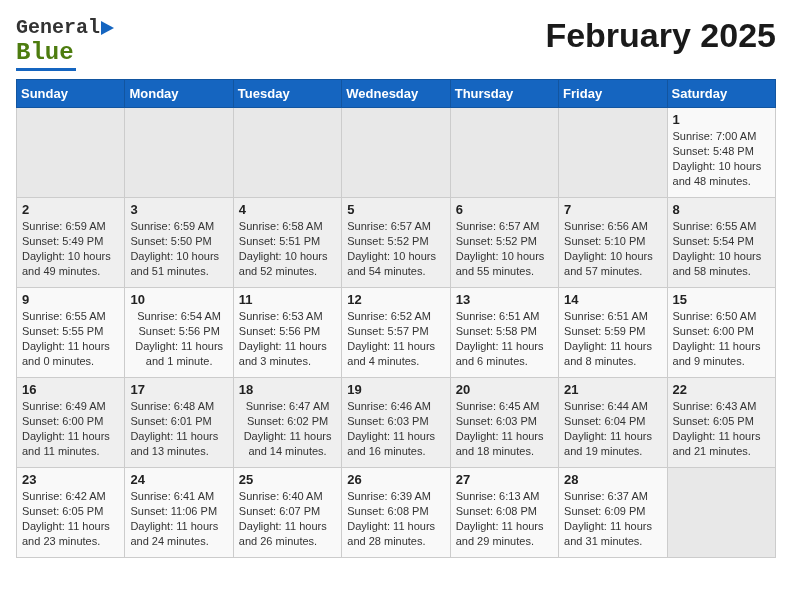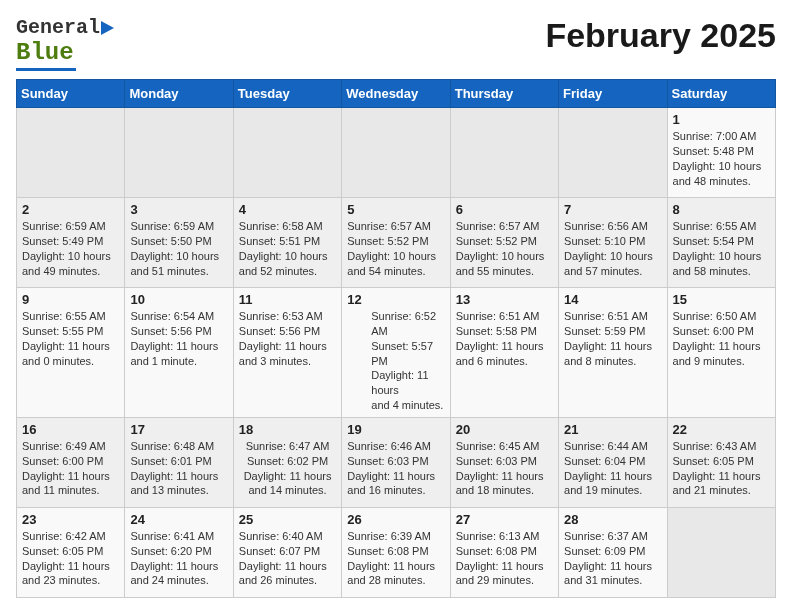--- a/index.html
+++ b/index.html
@@ -198,35 +198,35 @@
       <tr>
         <td>
           <span class="day-num">9</span>
           <div class="day-info" style="white-space: pre-line;">Sunrise: 6:55 AM
 Sunset: 5:55 PM
 Daylight: 11 hours
 and 0 minutes.</div>
         </td>
         <td>
           <span class="day-num">10</span>
-          <div class="day-info" style="white-space: pre-line;">Sunrise: 6:54 AM
+          <div class="day-info" style="white-space: pre-line; text-align: center;">Sunrise: 6:54 AM
 Sunset: 5:56 PM
 Daylight: 11 hours
 and 1 minute.</div>
         </td>
         <td>
           <span class="day-num">11</span>
           <div class="day-info" style="white-space: pre-line;">Sunrise: 6:53 AM
 Sunset: 5:56 PM
 Daylight: 11 hours
 and 3 minutes.</div>
         </td>
         <td>
           <span class="day-num">12</span>
-          <div class="day-info" style="white-space: pre-line; margin-left: 24px;">Sunrise: 6:52 AM
+          <div class="day-info" style="white-space: pre-line;">Sunrise: 6:52 AM
 Sunset: 5:57 PM
 Daylight: 11 hours
 and 4 minutes.</div>
         </td>
         <td>
           <span class="day-num">13</span>
           <div class="day-info" style="white-space: pre-line;">Sunrise: 6:51 AM
 Sunset: 5:58 PM
 Daylight: 11 hours
 and 6 minutes.</div>
@@ -301,21 +301,21 @@
         <td>
           <span class="day-num">23</span>
           <div class="day-info" style="white-space: pre-line;">Sunrise: 6:42 AM
 Sunset: 6:05 PM
 Daylight: 11 hours
 and 23 minutes.</div>
         </td>
         <td>
           <span class="day-num">24</span>
           <div class="day-info" style="white-space: pre-line;">Sunrise: 6:41 AM
-Sunset: 6:20 PM
+Sunset: 11:06 PM
 Daylight: 11 hours
 and 24 minutes.</div>
         </td>
         <td>
           <span class="day-num">25</span>
           <div class="day-info" style="white-space: pre-line;">Sunrise: 6:40 AM
 Sunset: 6:07 PM
 Daylight: 11 hours
 and 26 minutes.</div>
         </td>

